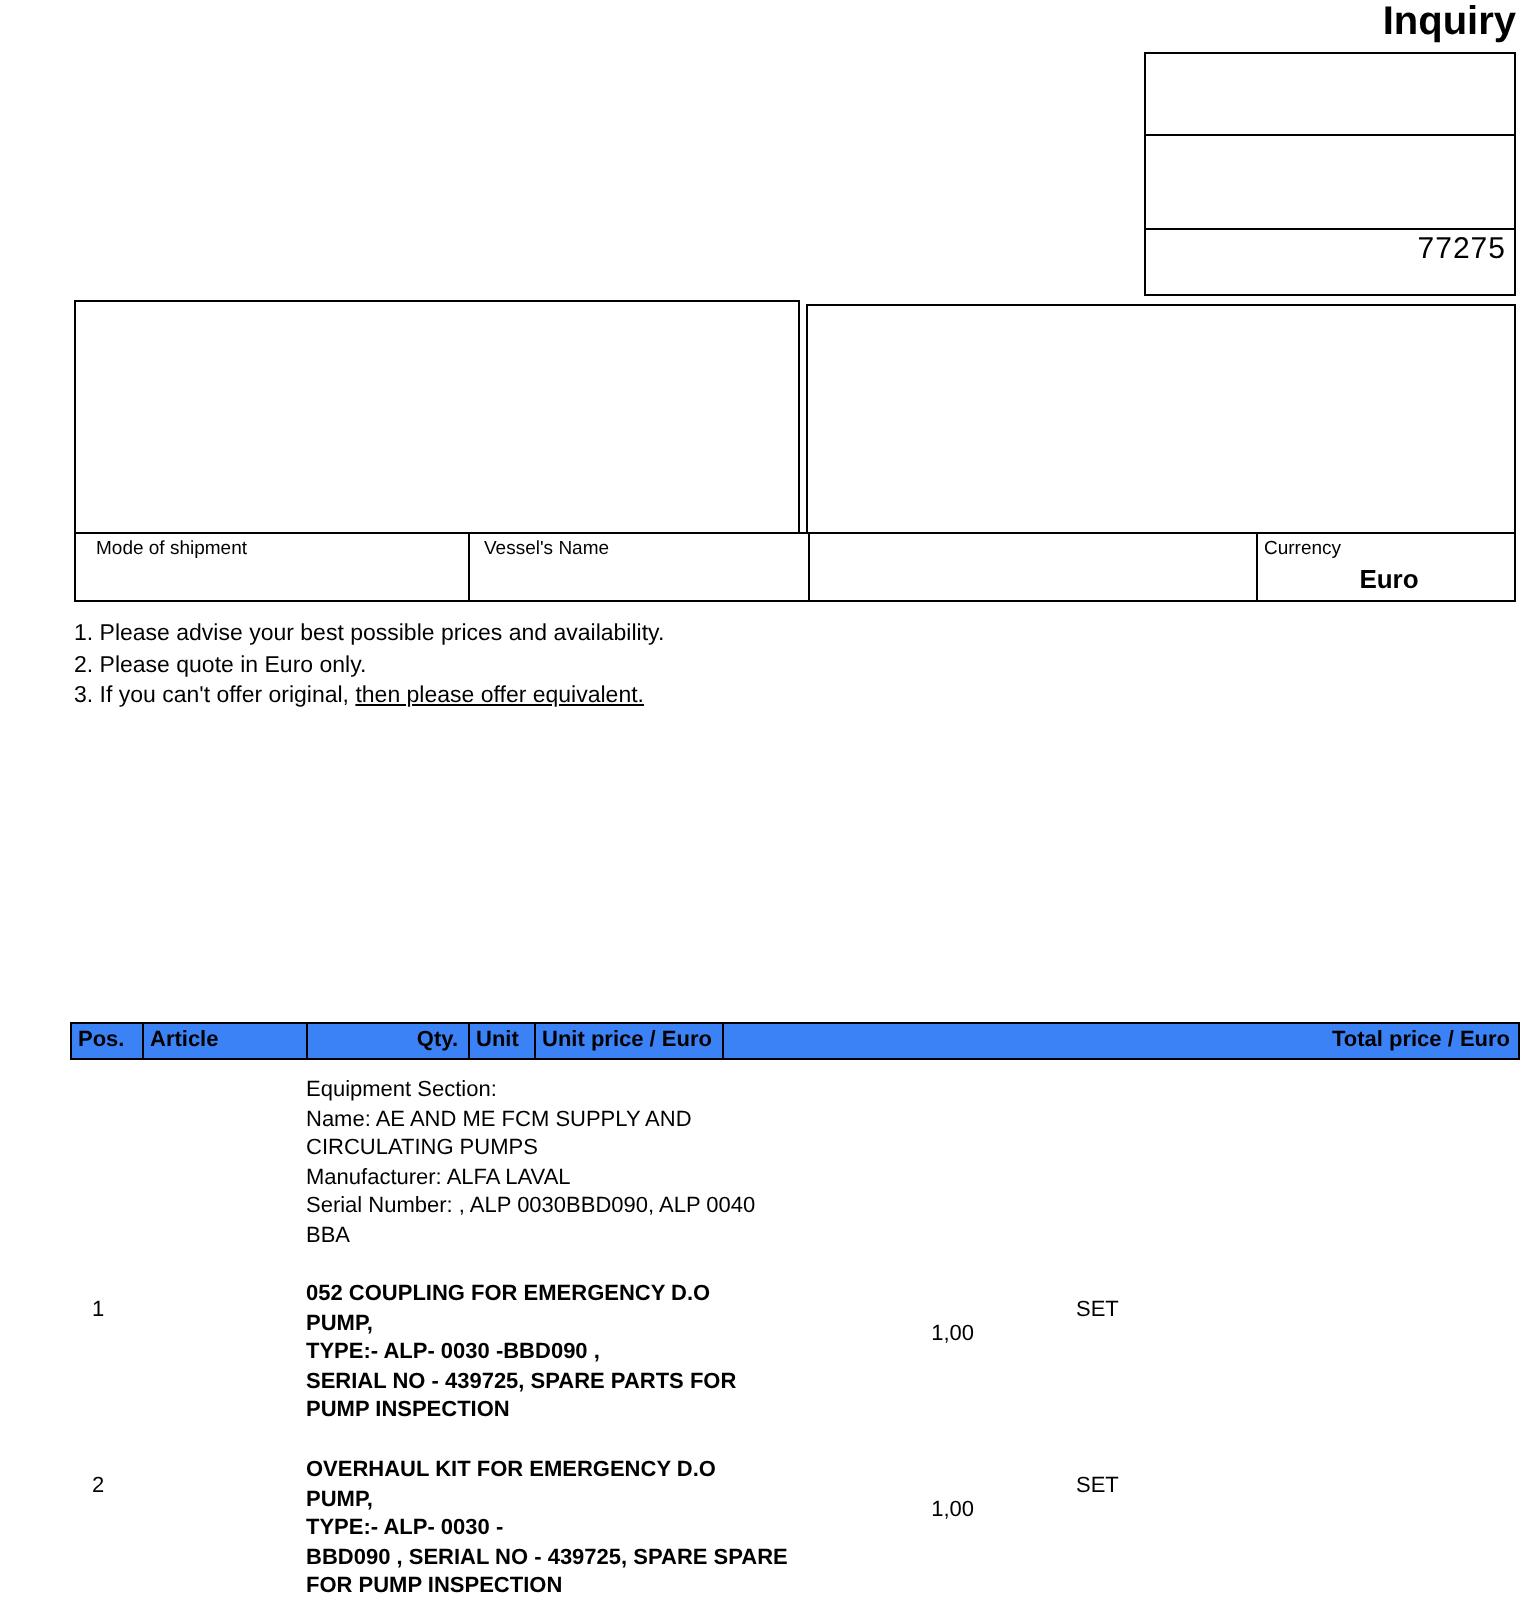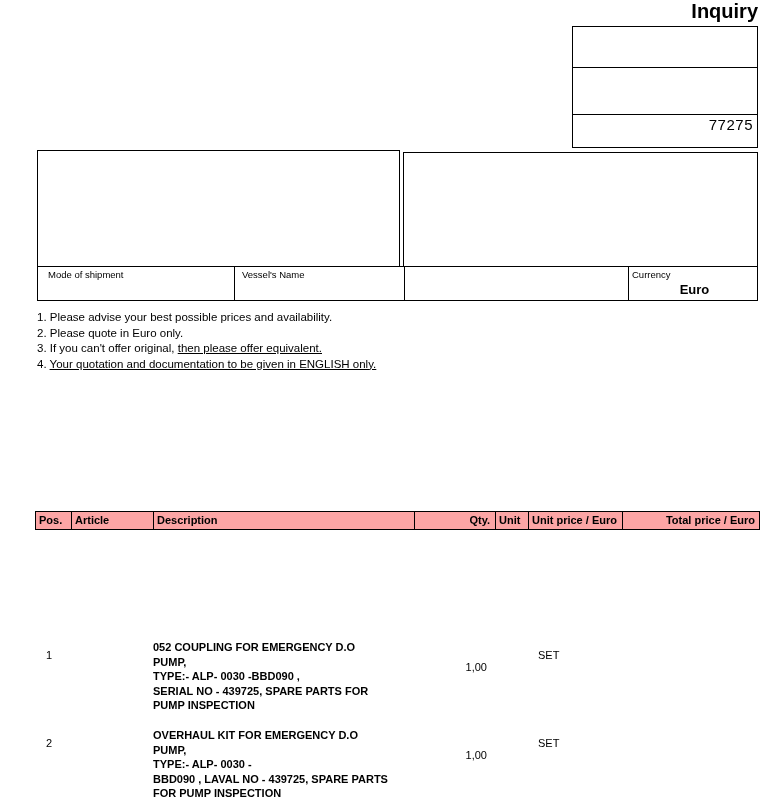--- a/index.html
+++ b/index.html
@@ -33,21 +33,21 @@
   .label-cell.c4 { flex:1; padding-left:3px; }
   .currency-value { display:block; text-align:center; font-weight:bold; font-size:13px; margin-top:2px; }
 
   
   .notes { position:absolute; left:37px; top:310px; font-size:11.5px; line-height:15.5px; }
   .b { font-weight:normal; }
   .u { text-decoration:underline; }
 
   
   .items-header { position:absolute; left:35px; top:511px; width:725px; height:19px;
-    border:1.5px solid #000; box-sizing:border-box; background:#fca5a5;
+    border:1.5px solid #000; box-sizing:border-box; background:#3b82f6;
     display:flex; font-size:11px; font-weight:bold; line-height:14px; }
   .th { box-sizing:border-box; padding:1px 3px 0 3px; overflow:hidden; white-space:nowrap; }
   .th + .th { border-left:1.5px solid #000; }
   .th.pos { width:35px; } .th.article { width:82px; } .th.descr { width:261px; }
   .th.qty { width:81px; text-align:right; padding-right:5px; }
   .th.unit { width:33px; } .th.uprice { width:94px; }
   .th.tprice { flex:1; text-align:right; padding-right:4px; }
 
   
   .tbody-text { font-size:11px; line-height:14.5px; }
@@ -86,53 +86,59 @@
     <div class="label-cell c4">
       <span>Currency</span>
       <span class="currency-value">Euro</span>
     </div>
   </div>
 
   <div class="notes">
     <div><span>1. Please advise your best possible </span><span class="b">prices</span><span> and </span><span class="b">availability</span><span>.</span></div>
     <div><span>2. Please quote in </span><span class="b">Euro</span><span> only.</span></div>
     <div><span>3. If you can't offer original, </span><span class="u">then please offer equivalent.</span></div>
-    <div><span>4. </span><span class="u">Your quotation and documentation to be given in ENGLISH only.</span></div>
   </div>
 
   <div class="items-header">
     <div class="th pos">Pos.</div>
     <div class="th article">Article</div>
-    <div class="th descr">Description</div>
     <div class="th qty">Qty.</div>
     <div class="th unit">Unit</div>
     <div class="th uprice">Unit price / Euro</div>
     <div class="th tprice">Total price / Euro</div>
   </div>
 
+  <div class="equip-block tbody-text">
+    <div>Equipment Section:</div>
+    <div>Name: AE AND ME FCM SUPPLY AND</div>
+    <div>CIRCULATING PUMPS</div>
+    <div>Manufacturer: ALFA LAVAL</div>
+    <div>Serial Number: , ALP 0030BBD090, ALP 0040</div>
+    <div>BBA</div>
+  </div>
 
   <div class="item-row i1 tbody-text">
     <div class="cell-pos">1</div>
     <div class="cell-desc">
       <div>052 COUPLING FOR EMERGENCY D.O</div>
       <div>PUMP,</div>
       <div>TYPE:- ALP- 0030 -BBD090 ,</div>
       <div>SERIAL NO - 439725, SPARE PARTS FOR</div>
       <div>PUMP INSPECTION</div>
     </div>
     <div class="cell-qty">1,00</div>
     <div class="cell-unit">SET</div>
   </div>
 
   <div class="item-row i2 tbody-text">
     <div class="cell-pos">2</div>
     <div class="cell-desc">
       <div>OVERHAUL KIT FOR EMERGENCY D.O</div>
       <div>PUMP,</div>
       <div>TYPE:- ALP- 0030 -</div>
-      <div>BBD090 , LAVAL NO - 439725, SPARE PARTS</div>
+      <div>BBD090 , SERIAL NO - 439725, SPARE SPARE</div>
       <div>FOR PUMP INSPECTION</div>
     </div>
     <div class="cell-qty">1,00</div>
     <div class="cell-unit">SET</div>
   </div>
 
 </div>
 
 </body></html>

